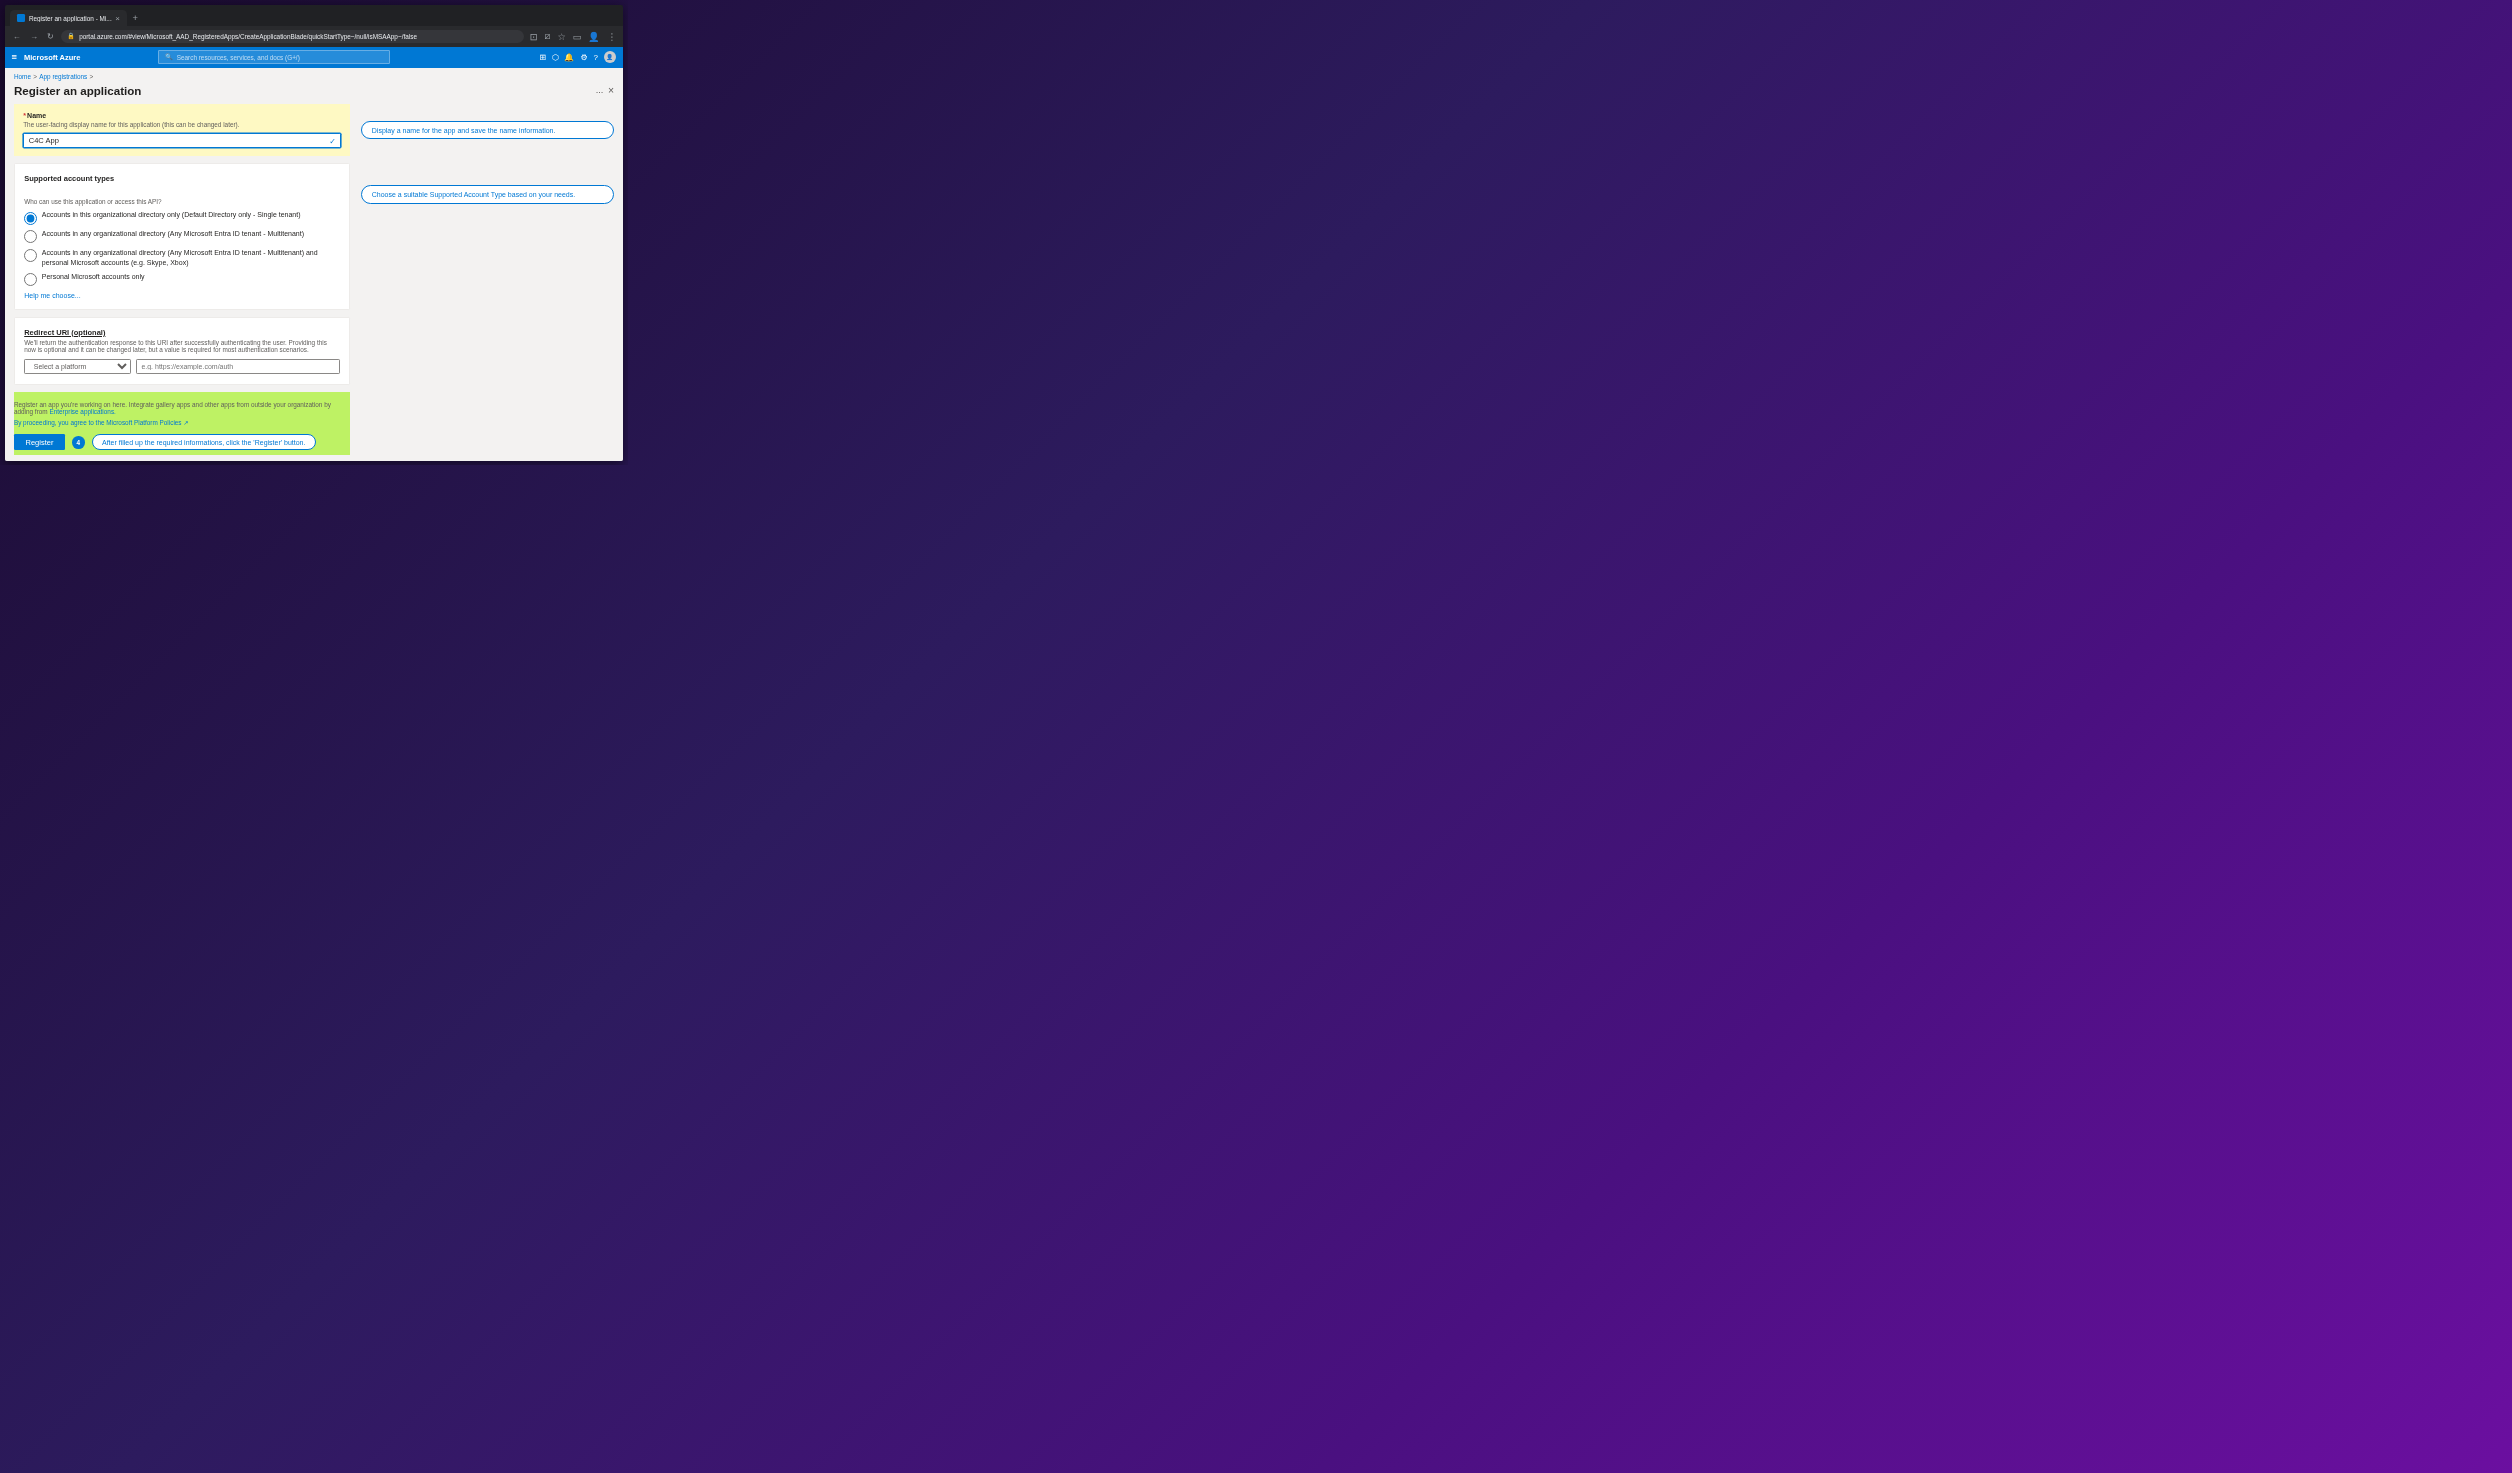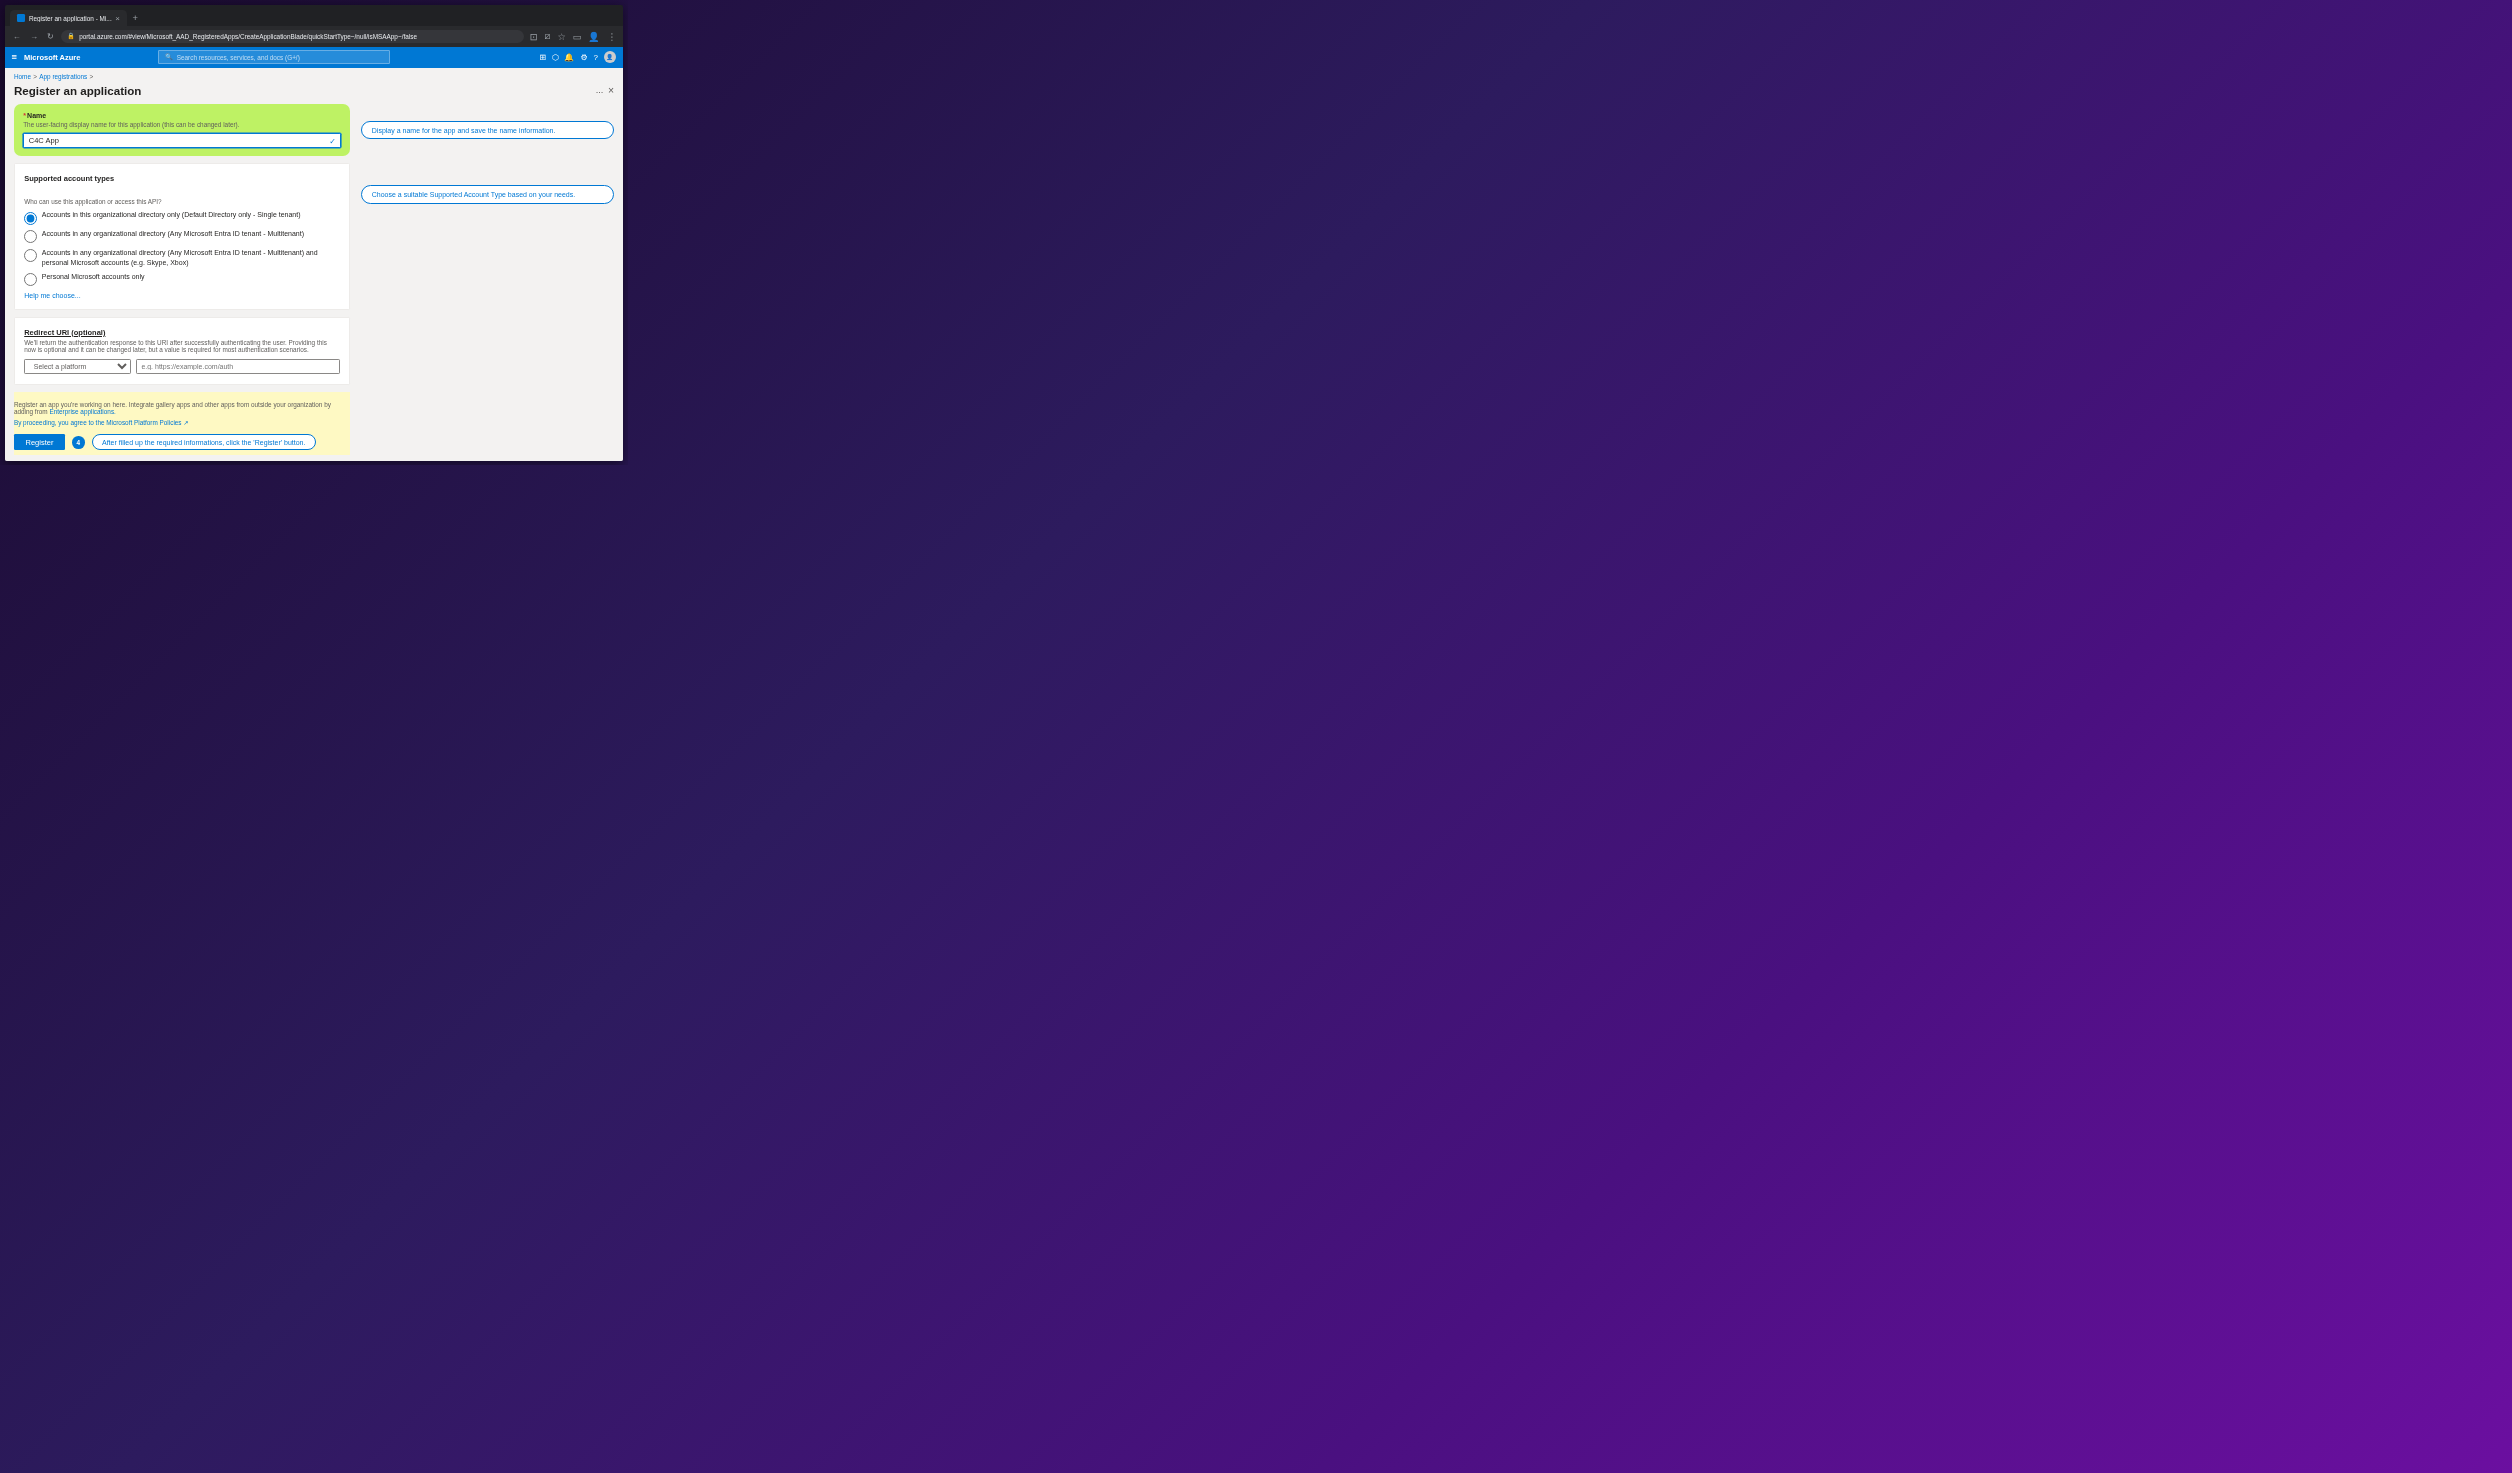--- a/index.html
+++ b/index.html
@@ -372,21 +372,21 @@
       padding: 2.3px 4.6px;
       border: 0.6px solid #8a8886;
       border-radius: 1.2px;
       font-size: 7px;
       color: #605e5c;
       background: white;
     }
 
     
     .footer-section {
-      background: #fef9c3;
+      background: #bef264;
       padding: 9.3px 0 4.6px;
     }
     .footer-text {
       font-size: 6.4px;
       color: #605e5c;
       margin-bottom: 4.6px;
     }
     .footer-link {
       color: #0078d4;
       text-decoration: none;
@@ -467,22 +467,22 @@
 
     .azure-portal-wrapper {
       background: #1a1a2e;
       border-radius: 2.3px;
       overflow: hidden;
       box-shadow: 0 2.3px 11.6px rgba(0,0,0,0.5);
       margin: 4.6px;
     }
 
     .form-bg-section {
-      background: #bef264;
-      border-radius: 7px;
+      background: #fef9c3;
+      border-radius: 0;
       padding: 8px 9.3px;
     }
   </style>
 </head>
 <body>
 
 <div class="portal-bg"></div>
 
 <div class="azure-portal-wrapper">
 

